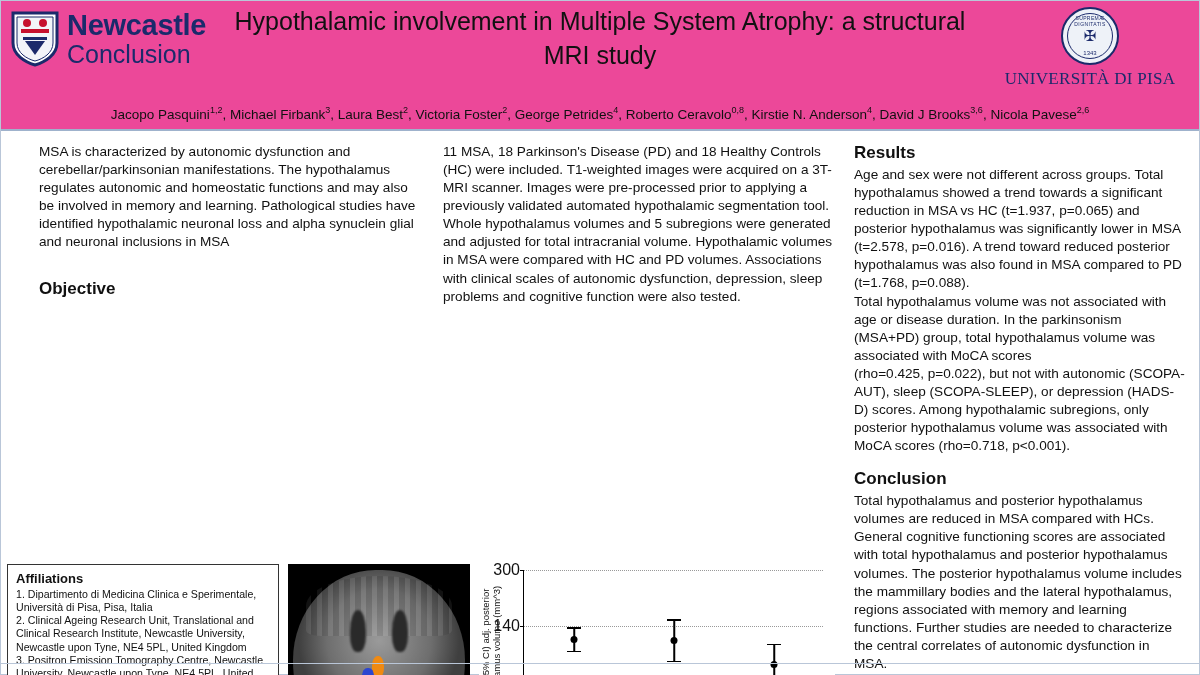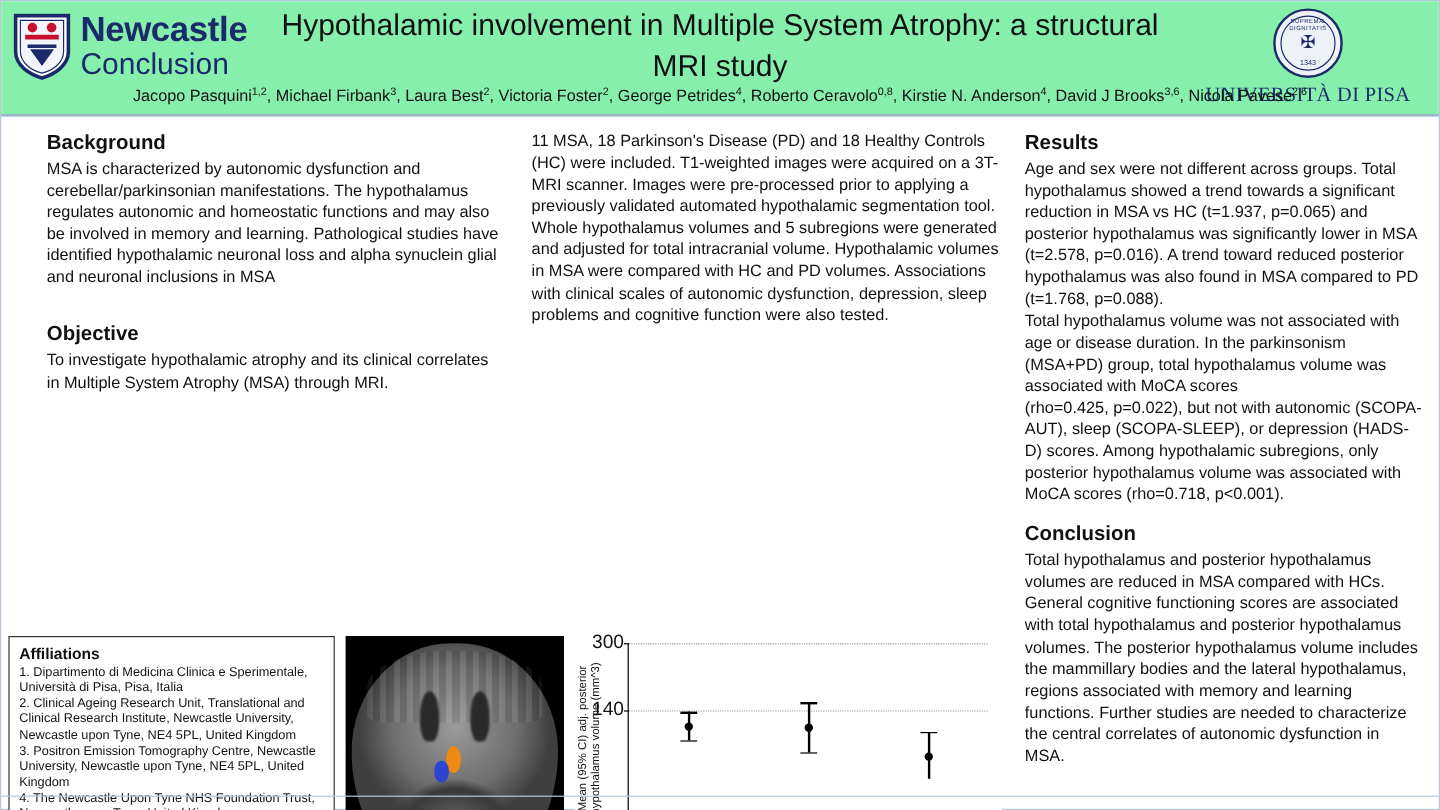--- a/index.html
+++ b/index.html
@@ -19,22 +19,22 @@
     width: 1200px;
     height: 675px;
     box-sizing: border-box;
     border: 1px solid #b9c6d8;
     background: #ffffff;
   }
 
   
   .header {
     position: relative;
-    height: 96px;
-    background: #86efac;
+    height: 130px;
+    background: #ec4899;
     border-bottom: 2px solid #9fb2cc;
     box-sizing: border-box;
   }
   .logo-left {
     position: absolute;
     left: 10px;
     top: 10px;
     display: flex;
     align-items: center;
     gap: 8px;
@@ -379,25 +379,23 @@
       </div>
       <div class="pisa-name">UNIVERSITÀ DI PISA</div>
     </div>
 
     <div class="authors">Jacopo Pasquini<sup>1,2</sup>, Michael Firbank<sup>3</sup>, Laura Best<sup>2</sup>, Victoria Foster<sup>2</sup>, George Petrides<sup>4</sup>, Roberto Ceravolo<sup>0,8</sup>, Kirstie N. Anderson<sup>4</sup>, David J Brooks<sup>3,6</sup>, Nicola Pavese<sup>2,6</sup></div>
   </div>
 
   <div class="content">
 
     <div class="col col-left">
-      <div class="sec-head">Background</div>
       <div class="sec-body">MSA is characterized by autonomic dysfunction and cerebellar/parkinsonian manifestations. The hypothalamus regulates autonomic and homeostatic functions and may also be involved in memory and learning. Pathological studies have identified hypothalamic neuronal loss and alpha synuclein glial and neuronal inclusions in MSA</div>
 
       <div class="sec-head gap-top">Objective</div>
-      <div class="sec-body">To investigate hypothalamic atrophy and its clinical correlates in Multiple System Atrophy (MSA) through MRI.</div>
     </div>
 
     <div class="col col-mid">
       <div class="sec-body">11 MSA, 18 Parkinson's Disease (PD) and 18 Healthy Controls (HC) were included. T1-weighted images were acquired on a 3T-MRI scanner. Images were pre-processed prior to applying a previously validated automated hypothalamic segmentation tool. Whole hypothalamus volumes and 5 subregions were generated and adjusted for total intracranial volume. Hypothalamic volumes in MSA were compared with HC and PD volumes. Associations with clinical scales of autonomic dysfunction, depression, sleep problems and cognitive function were also tested.</div>
     </div>
 
     <div class="col col-right">
       <div class="sec-head">Results</div>
       <div class="sec-body">Age and sex were not different across groups. Total hypothalamus showed a trend towards a significant reduction in MSA vs HC (t=1.937, p=0.065) and posterior hypothalamus was significantly lower in MSA (t=2.578, p=0.016). A trend toward reduced posterior hypothalamus was also found in MSA compared to PD (t=1.768, p=0.088).
 Total hypothalamus volume was not associated with age or disease duration. In the parkinsonism (MSA+PD) group, total hypothalamus volume was associated with MoCA scores

